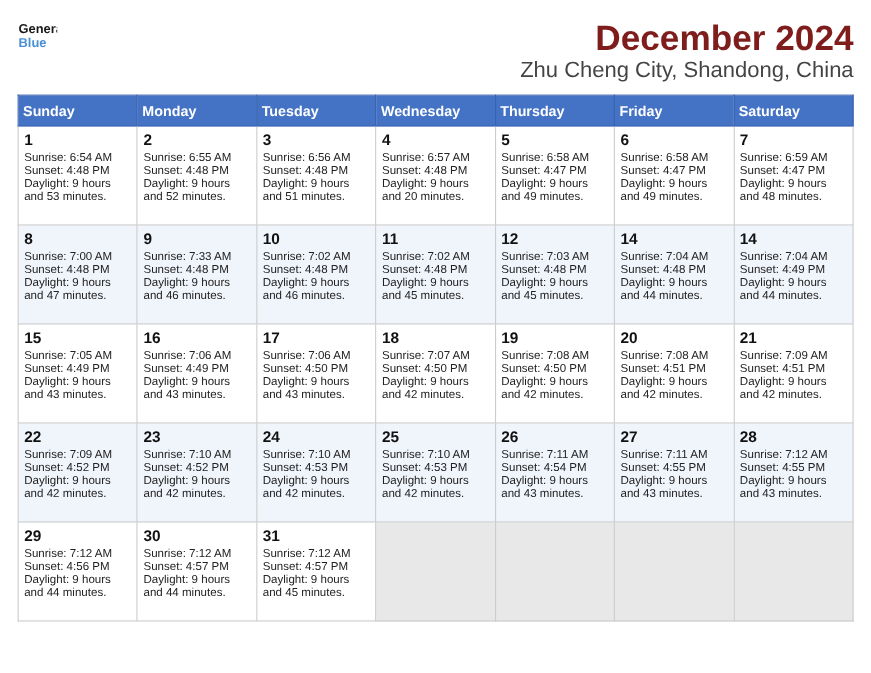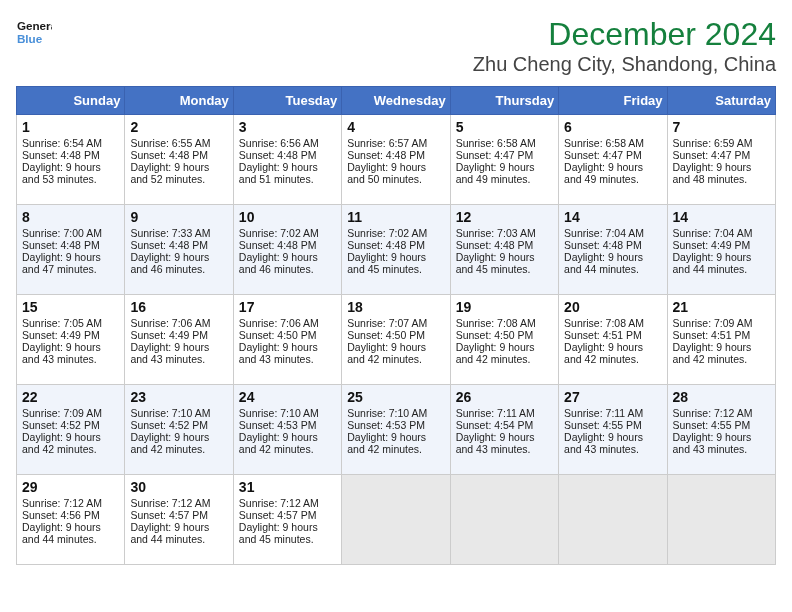--- a/index.html
+++ b/index.html
@@ -23,39 +23,39 @@
     }
     .logo-icon {
       width: 36px;
       height: 36px;
     }
     .title-area {
       text-align: right;
     }
     .main-title {
       font-size: 32px;
-      font-weight: normal;
-      color: #15803d;
+      font-weight: bold;
+      color: #7f1d1d;
     }
     .sub-title {
       font-size: 20px;
       color: #444;
     }
     .calendar {
       width: 100%;
       border-collapse: collapse;
       table-layout: fixed;
     }
     .calendar thead tr th {
       background-color: #4472C4;
       color: #fff;
       font-size: 13px;
       font-weight: bold;
       padding: 6px 4px;
-      text-align: right;
+      text-align: left;
       border: 1px solid #3a62b0;
     }
     .calendar tbody tr td {
       vertical-align: top;
       border: 1px solid #ccc;
       padding: 4px 5px;
       font-size: 10.5px;
       color: #222;
       background: #fff;
       height: 90px;
@@ -121,21 +121,21 @@
         <td>
           <span class="day-number">3</span>
           <span>Sunrise: 6:56 AM</span><br>
           <span>Sunset: 4:48 PM</span><br>
           <span>Daylight: 9 hours and 51 minutes.</span>
         </td>
         <td>
           <span class="day-number">4</span>
           <span>Sunrise: 6:57 AM</span><br>
           <span>Sunset: 4:48 PM</span><br>
-          <span>Daylight: 9 hours and 50 minutes.</span>
+          <span>Daylight: 9 hours and 20 minutes.</span>
         </td>
         <td>
           <span class="day-number">5</span>
           <span>Sunrise: 6:58 AM</span><br>
           <span>Sunset: 4:47 PM</span><br>
           <span>Daylight: 9 hours and 49 minutes.</span>
         </td>
         <td>
           <span class="day-number">6</span>
           <span>Sunrise: 6:58 AM</span><br>

